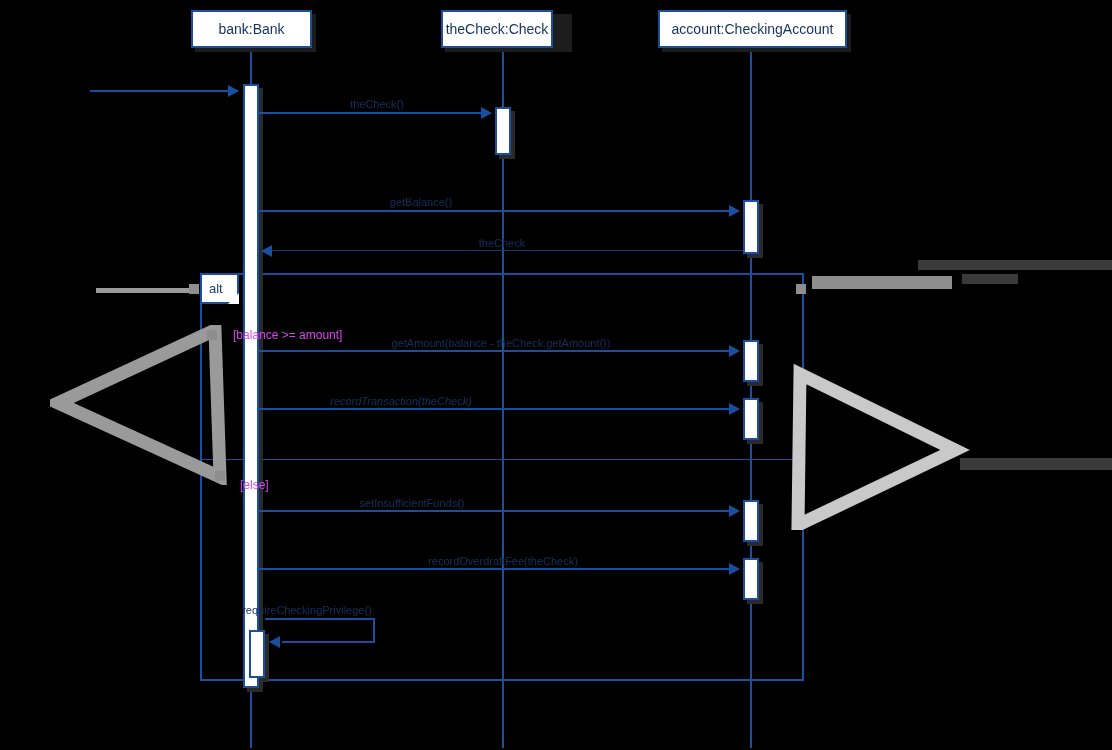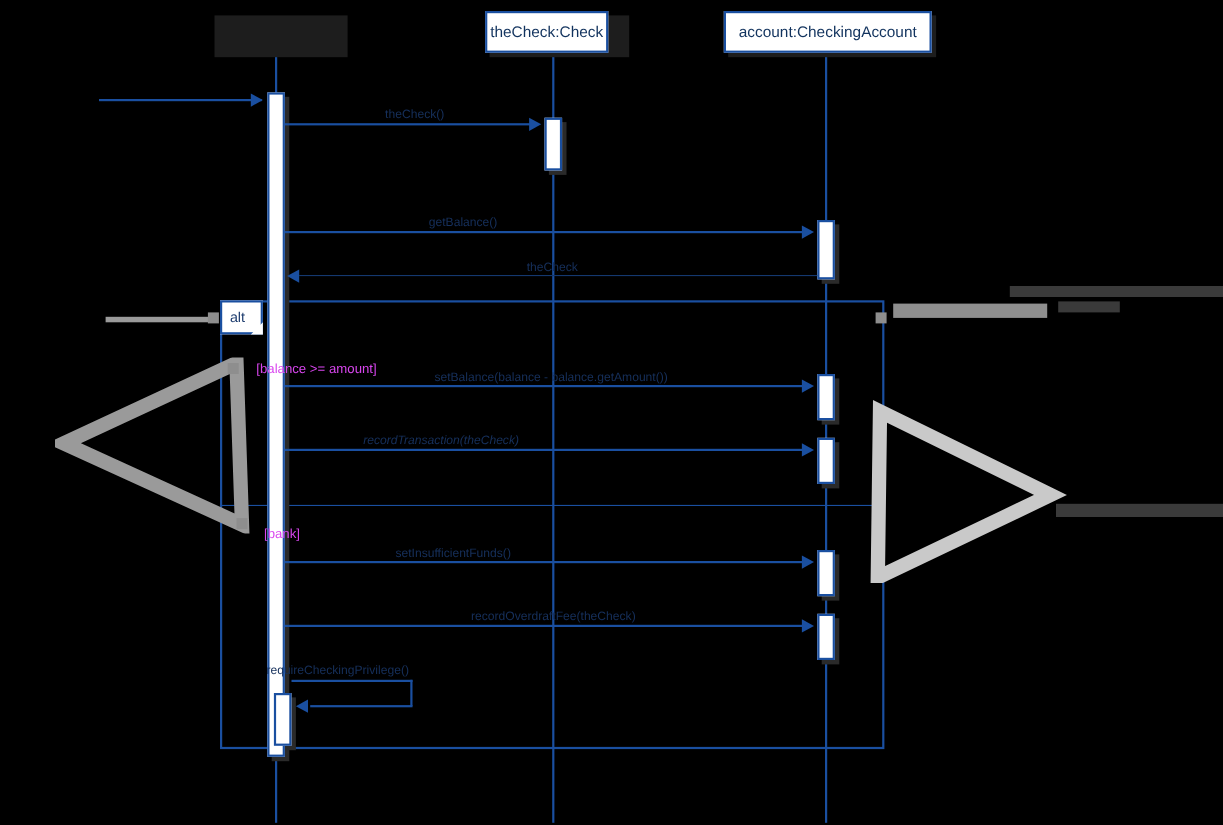--- a/index.html
+++ b/index.html
@@ -174,21 +174,21 @@
   <svg class="grey-arrow" style="left:780px;top:360px;width:190px;height:170px;" viewBox="0 0 190 170">
     <polygon points="20,14 175,90 18,165" fill="none" stroke="#c9c9c9" stroke-width="13"></polygon>
   </svg>
 
   <div class="fragment" style="left:200px;top:273px;width:604px;height:408px;"></div>
   <div class="fragment-divider" style="left:200px;top:459px;width:604px;"></div>
   <div class="fragment-tab" style="left:200px;top:273px;width:39px;height:31px;">
     <span>alt</span>
   </div>
   <div class="guard" style="left:233px;top:328px;">[balance &gt;= amount]</div>
-  <div class="guard" style="left:240px;top:478px;">[bank]</div>
+  <div class="guard" style="left:240px;top:478px;">[else]</div>
 
   <div class="frag-handle" style="left:189px;top:284px;"></div>
   <div class="frag-handle" style="left:207px;top:330px;"></div>
   <div class="frag-handle" style="left:215px;top:471px;"></div>
   <div class="frag-handle" style="left:796px;top:284px;"></div>
 
   <div class="activation-shadow" style="left:247px;top:88px;width:16px;height:604px;"></div>
   <div class="activation" style="left:243px;top:84px;width:16px;height:604px;"></div>
 
   <div class="activation-shadow" style="left:499px;top:111px;width:16px;height:48px;"></div>
@@ -222,41 +222,44 @@
   <div class="msg-line" style="left:259px;top:210px;width:473px;"></div>
   <div class="arrow-r" style="left:729px;top:205px;"></div>
   <div class="msg-label" style="left:421px;top:196px;">getBalance()</div>
 
   <div class="msg-line thin" style="left:272px;top:250px;width:471px;"></div>
   <div class="arrow-l" style="left:261px;top:245px;"></div>
   <div class="msg-label" style="left:502px;top:237px;">theCheck</div>
 
   <div class="msg-line" style="left:259px;top:350px;width:473px;"></div>
   <div class="arrow-r" style="left:729px;top:345px;"></div>
-  <div class="msg-label" style="left:501px;top:337px;">setBalance(balance - balance.getAmount())</div>
+  <div class="msg-label" style="left:501px;top:337px;">getAmount(balance - theCheck.getAmount())</div>
 
   <div class="msg-line" style="left:259px;top:408px;width:473px;"></div>
   <div class="arrow-r" style="left:729px;top:403px;"></div>
   <div class="msg-label" style="left:401px;top:395px;font-style:italic;">recordTransaction(theCheck)</div>
 
   <div class="msg-line" style="left:259px;top:510px;width:473px;"></div>
   <div class="arrow-r" style="left:729px;top:505px;"></div>
   <div class="msg-label" style="left:412px;top:497px;">setInsufficientFunds()</div>
 
   <div class="msg-line" style="left:259px;top:568px;width:473px;"></div>
   <div class="arrow-r" style="left:729px;top:563px;"></div>
   <div class="msg-label" style="left:503px;top:555px;">recordOverdraftFee(theCheck)</div>
 
   <div class="msg-line" style="left:265px;top:618px;width:110px;"></div>
   <div class="msg-line" style="left:373px;top:618px;width:2px;height:24px;"></div>
   <div class="msg-line" style="left:282px;top:641px;width:93px;"></div>
   <div class="arrow-l" style="left:269px;top:636px;"></div>
   <div class="msg-label" style="left:307px;top:604px;">requireCheckingPrivilege()</div>
 
   <div class="head-shadow" style="left:195px;top:14px;width:121px;height:38px;"></div>
+  <div class="lifeline-head" style="left:191px;top:10px;width:121px;height:38px;">
+    <span>bank:Bank</span>
+  </div>
 
   <div class="head-shadow" style="left:445px;top:14px;width:127px;height:38px;"></div>
   <div class="lifeline-head" style="left:441px;top:10px;width:112px;height:38px;">
     <span>theCheck:Check</span>
   </div>
 
   <div class="head-shadow" style="left:662px;top:14px;width:189px;height:38px;"></div>
   <div class="lifeline-head" style="left:658px;top:10px;width:189px;height:38px;">
     <span>account:CheckingAccount</span>
   </div>

